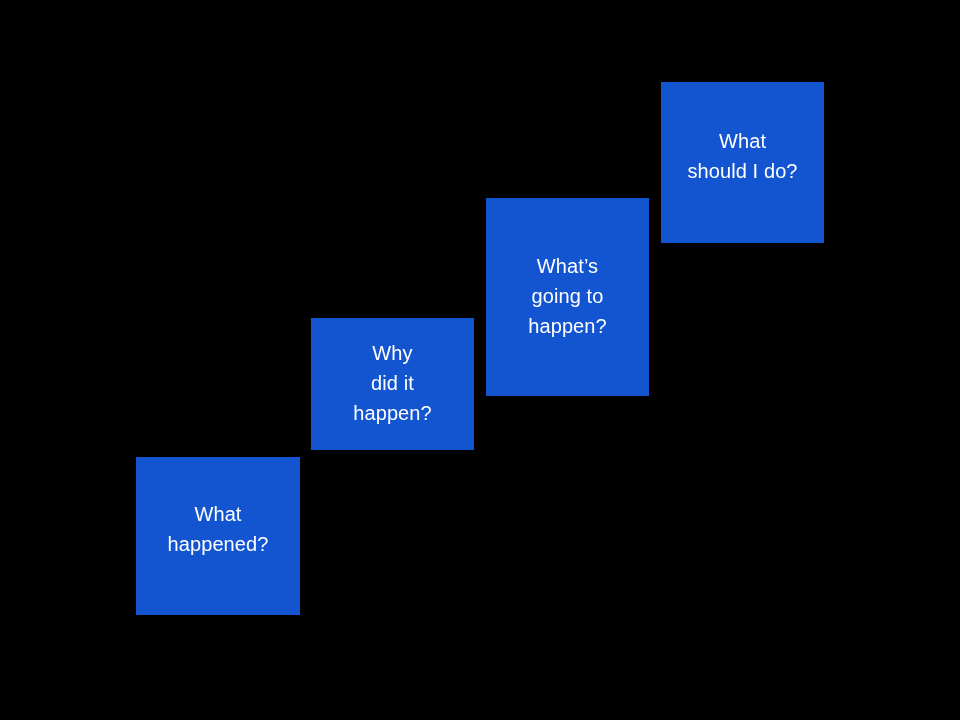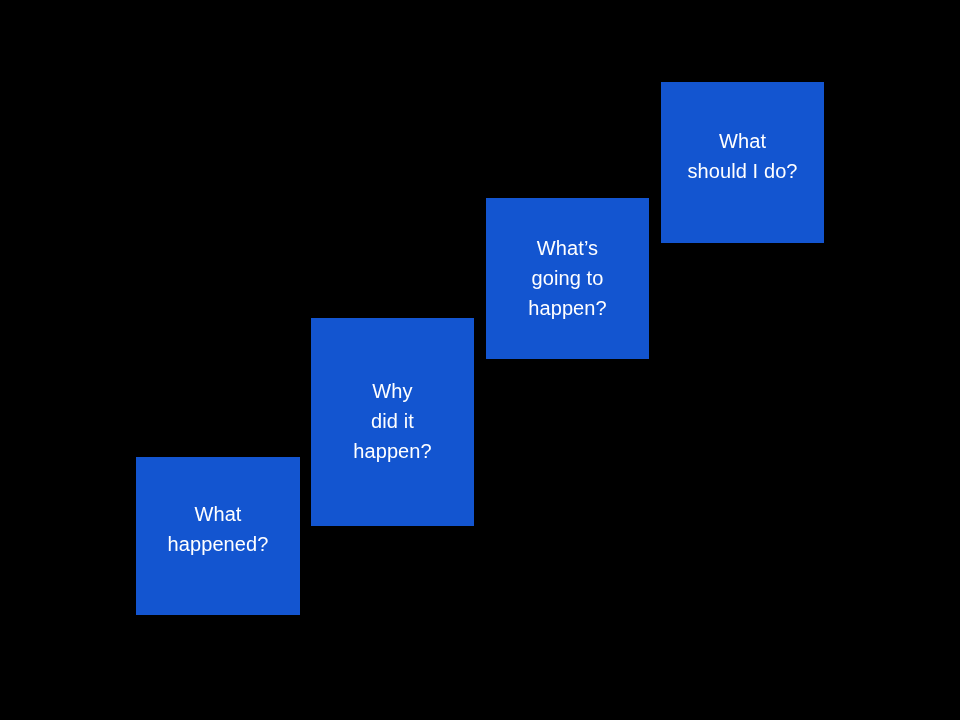--- a/index.html
+++ b/index.html
@@ -40,22 +40,22 @@
     text-align: center;
   }
   
   .stage-box.lines-2 .stage-label {
     margin-top: -14px;
   }
   .stage-box.lines-3 .stage-label {
     margin-top: -2px;
   }
   #box-1 { left: 136px; top: 457px; width: 164px; height: 158px; }
-  #box-2 { left: 311px; top: 318px; width: 163px; height: 208px; }
-  #box-3 { left: 486px; top: 198px; width: 163px; height: 161px; }
+  #box-2 { left: 311px; top: 318px; width: 163px; height: 132px; }
+  #box-3 { left: 486px; top: 198px; width: 163px; height: 198px; }
   #box-4 { left: 661px; top:  82px; width: 163px; height: 161px; }
 </style>
 </head>
 <body>
 
 <div id="diagram">
 
   <div class="stage-box lines-2" id="box-1">
     <span class="stage-label">What
 happened?</span>

